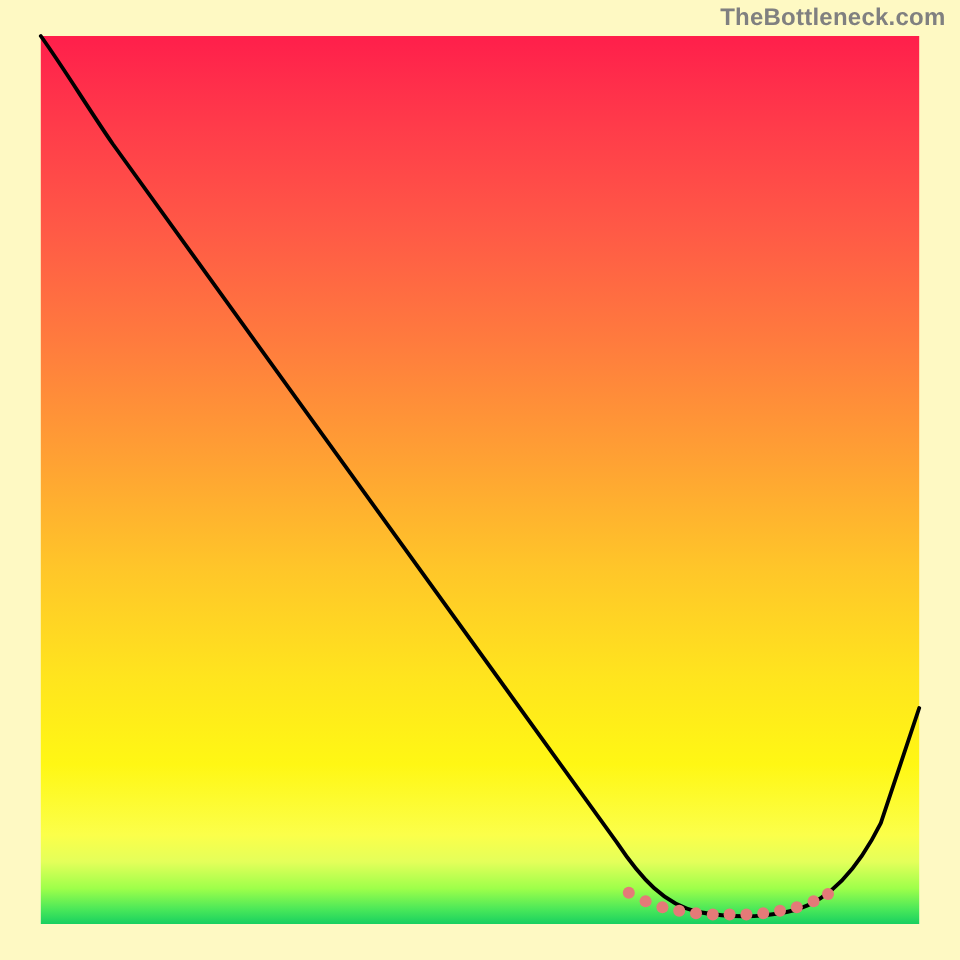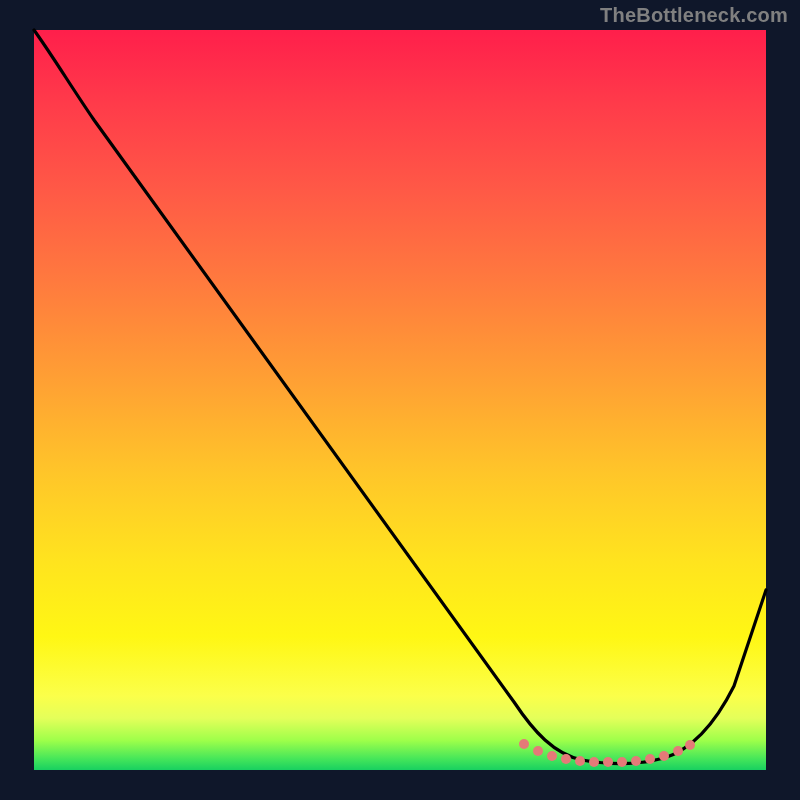--- a/index.html
+++ b/index.html
@@ -8,21 +8,21 @@
     width: 800px;
     height: 800px;
     background: #000;
     overflow: hidden;
     font-family: Arial, Helvetica, sans-serif;
   }
   .stage {
     position: relative;
     width: 800px;
     height: 800px;
-    background: #0f172a;
+    background: #fef9c3;
   }
   .watermark {
     position: absolute;
     top: 4px;
     right: 12px;
     color: #808080;
     font-size: 20px;
     font-weight: 600;
     letter-spacing: 0.2px;
     z-index: 5;

